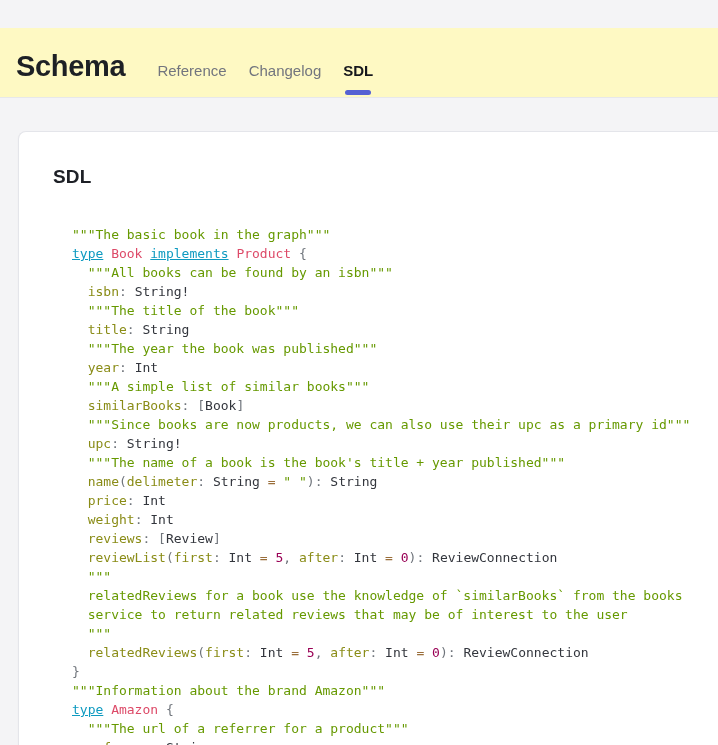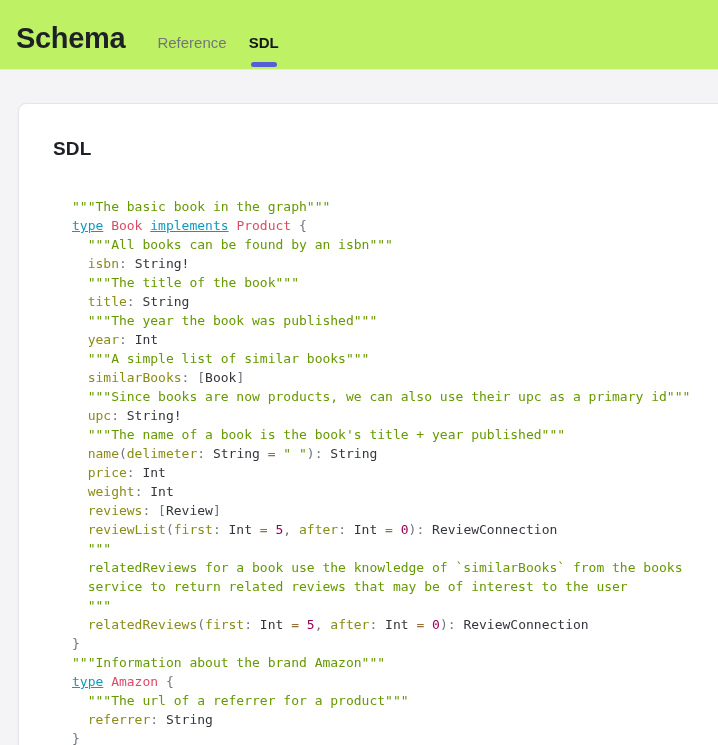--- a/index.html
+++ b/index.html
@@ -5,24 +5,25 @@
   * { box-sizing: border-box; }
   html, body { margin: 0; padding: 0; }
   .viewport {
     width: 718px; height: 745px; overflow: hidden;
     background: var(--page-bg, #f4f4f6);
     font-family: "Liberation Sans", sans-serif;
     position: relative;
   }
   
   .header {
-    height: 70px; background: #bef264;
+    height: 70px; background: #fef9c3;
     border-bottom: 1px solid #e7e8ea;
     display: flex; align-items: center;
     padding-left: 16px;
+    margin-top: 28px;
   }
   .page-title {
     margin: 0; padding-top: 8px;
     font-size: 29px; font-weight: 700; color: #1d2025;
     letter-spacing: -0.3px;
   }
   .tabs {
     display: flex; gap: 22px; margin-left: 32px;
     height: 100%; align-items: stretch;
   }
@@ -76,20 +77,23 @@
 <body>
 
 <div class="viewport">
 
   <div class="header">
     <h1 class="page-title">Schema</h1>
     <div class="tabs">
       <div class="tab">
         <span>Reference</span>
       </div>
+      <div class="tab">
+        <span>Changelog</span>
+      </div>
       <div class="tab active">
         <span>SDL</span>
         <span class="tab-underline"></span>
       </div>
     </div>
   </div>
 
   <div class="main">
     <div class="card">
       <h2 class="panel-heading">SDL</h2>

